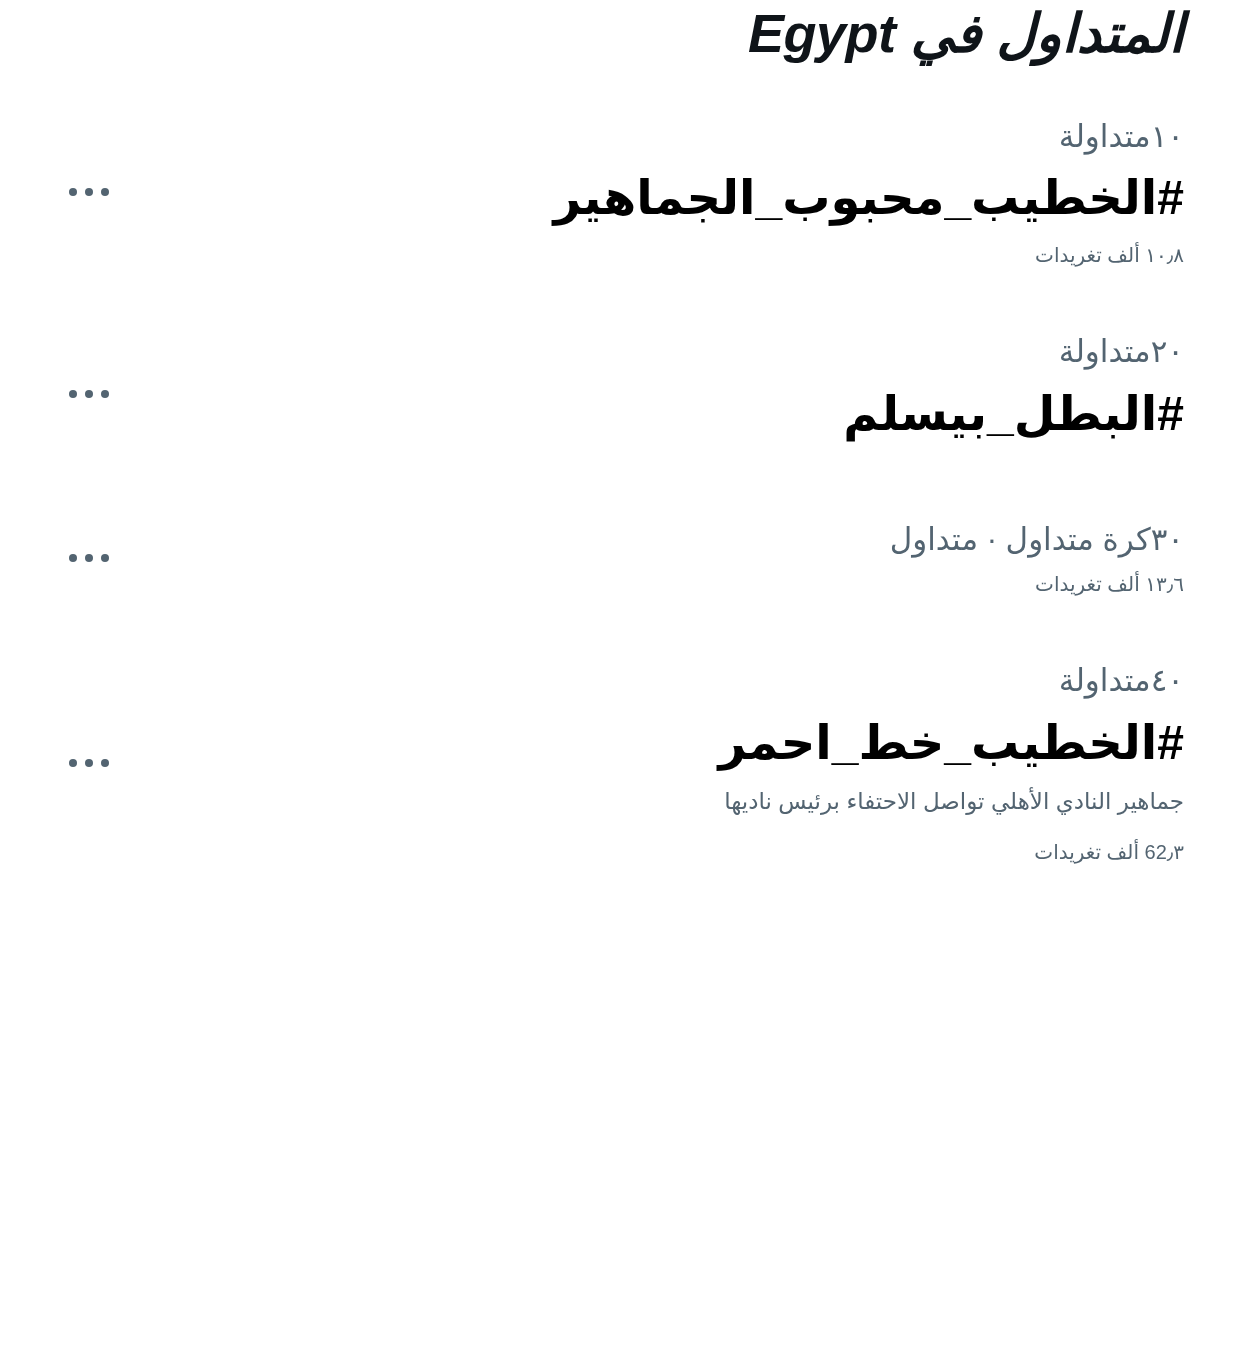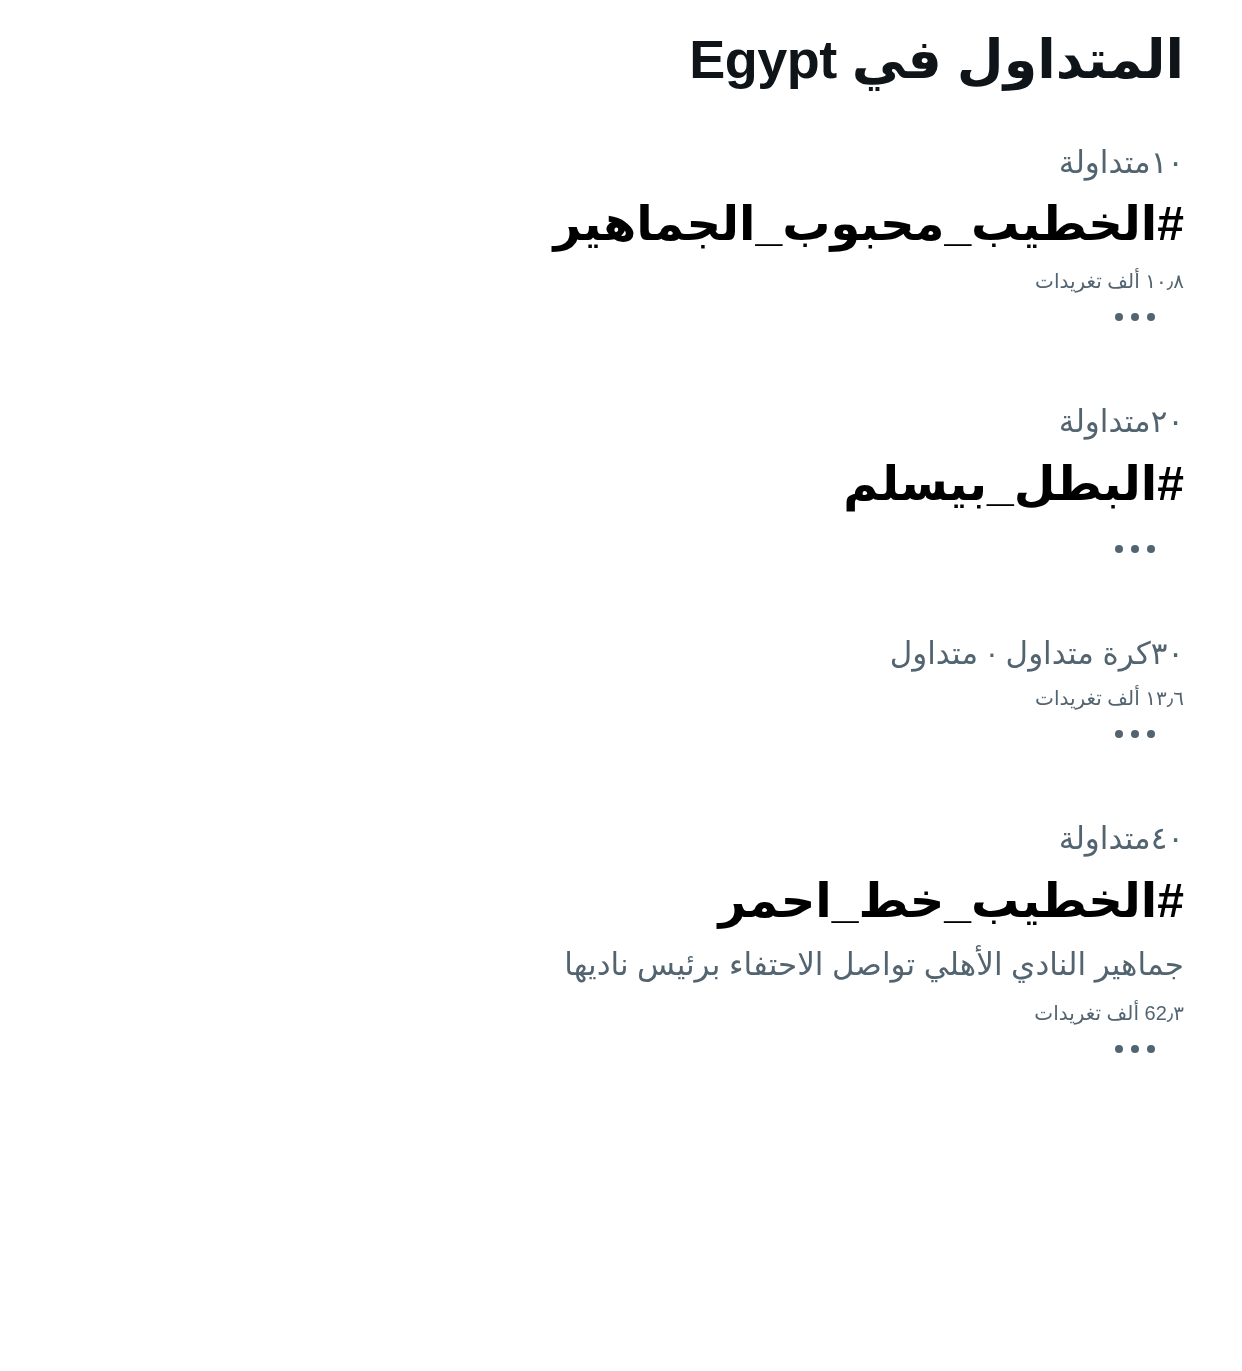--- a/index.html
+++ b/index.html
@@ -13,43 +13,42 @@
     font-family: "Liberation Sans", "DejaVu Sans", sans-serif;
     color: #0f1419;
     overflow: hidden;
   }
   .panel {
     width: 1242px;
     box-sizing: border-box;
     padding: 0 58px 0 58px;
   }
   .panel-header {
-    padding-top: 26px;
     padding-bottom: 14px;
+    font-style: italic;
   }
   .panel-title {
     font-size: 54px;
     font-weight: bold;
     line-height: 1.25;
     color: #0f1419;
     text-align: right;
     letter-spacing: -0.5px;
   }
   .trend-list {
     display: block;
   }
   .trend-item {
     position: relative;
     padding: 34px 0 28px 0;
     box-sizing: border-box;
   }
   .trend-row {
     display: flex;
-    flex-direction: column;
-    align-items: flex-start;
+    align-items: center;
     justify-content: space-between;
   }
   .trend-texts {
     flex: 1 1 auto;
     min-width: 0;
     text-align: right;
   }
   .trend-meta {
     font-size: 31px;
     color: #536471;
@@ -61,24 +60,24 @@
   }
   .trend-name {
     font-size: 48px;
     font-weight: bold;
     color: #000000;
     line-height: 1.3;
     margin-bottom: 12px;
     word-break: break-word;
   }
   .trend-desc {
-    font-size: 31px;
+    font-size: 23px;
     color: #536471;
     line-height: 1.35;
-    margin-bottom: 14px;
+    margin-bottom: 22px;
   }
   .trend-count {
     font-size: 20px;
     color: #536471;
     line-height: 1.35;
   }
   .more-btn {
     flex: 0 0 auto;
     width: 62px;
     height: 44px;

